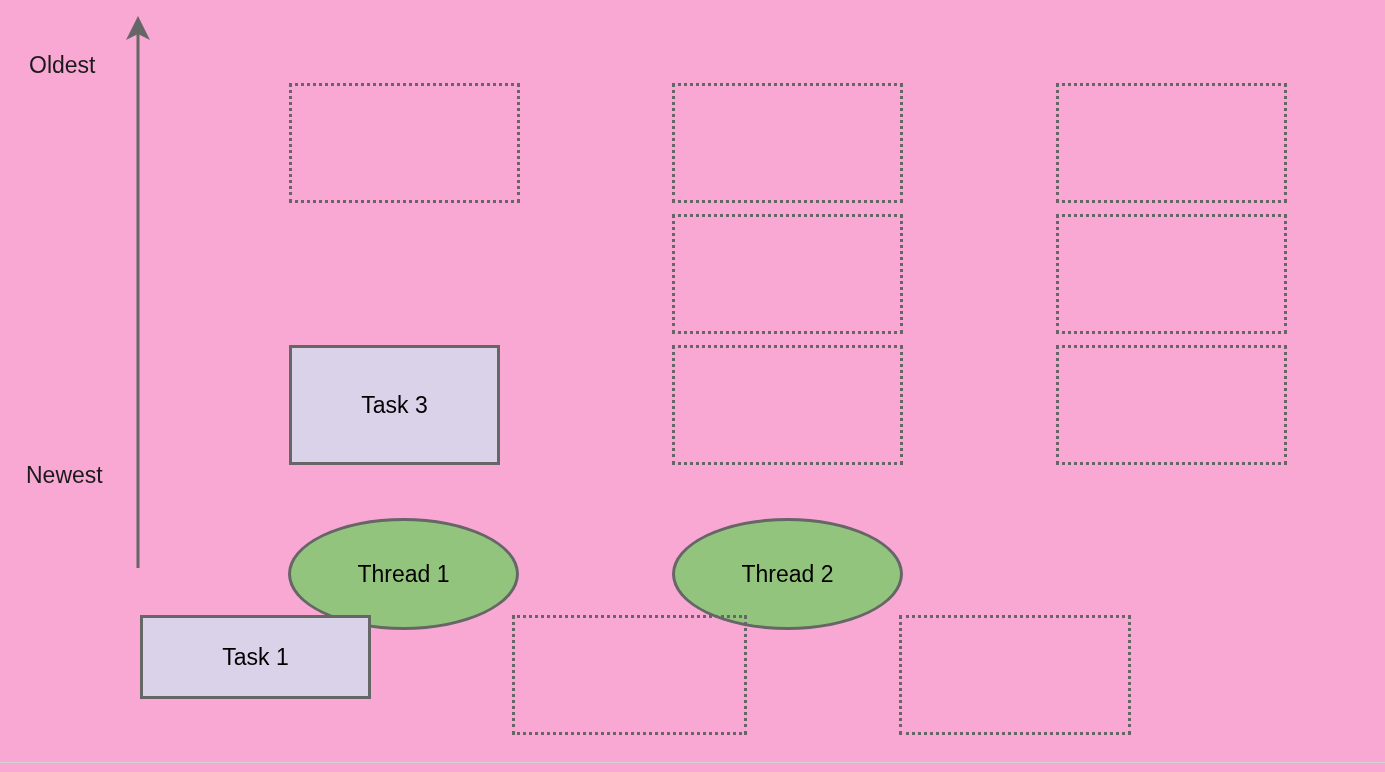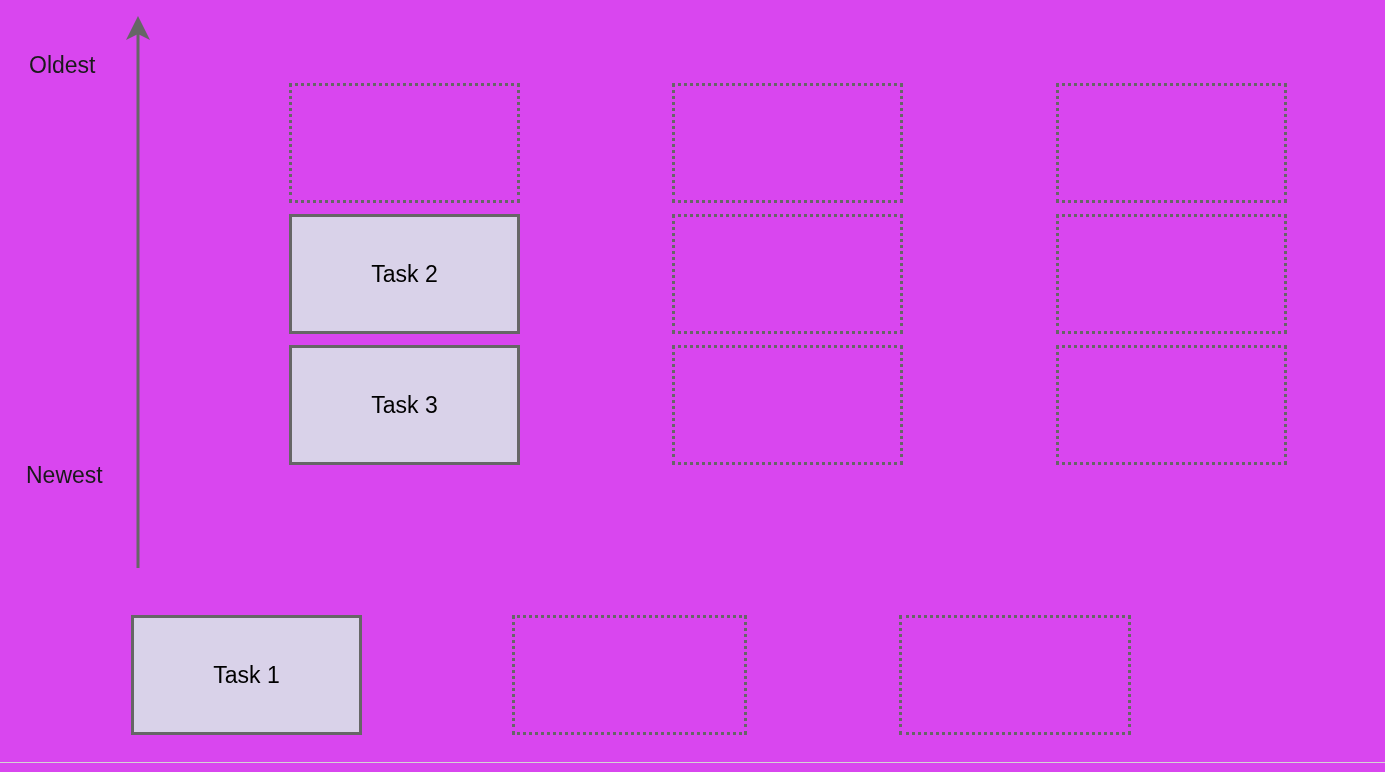--- a/index.html
+++ b/index.html
@@ -7,21 +7,21 @@
     padding: 0;
     background: #ffffff;
   }
   body {
     font-family: "Liberation Sans", sans-serif;
   }
   #canvas {
     position: relative;
     width: 1385px;
     height: 772px;
-    background: #d946ef;
+    background: #f9a8d4;
     overflow: hidden;
   }
 
   
   .axis-arrow {
     position: absolute;
     left: 120px;
     top: 12px;
     width: 40px;
     height: 560px;
@@ -95,33 +95,34 @@
     </defs>
     <line x1="18" y1="556" x2="18" y2="16" stroke="#666666" stroke-width="3" marker-end="url(#arrowhead)"></line>
   </svg>
 
   <div class="axis-label" id="label-oldest">Oldest</div>
 
   <div class="axis-label" id="label-newest">Newest</div>
 
   <div class="slot-box" style="left:289px; top:83px; width:231px; height:120px;"></div>
 
-  <div class="task-box" style="left:289px; top:214px; width:231px; height:120px;">Task 2</div>
 
-  <div class="task-box" style="left:289px; top:345px; width:231px; height:120px;">Task 3</div>
+  <div class="task-box" style="left:289px; top:345px; width:211px; height:120px;">Task 3</div>
 
+  <div class="thread-ellipse" style="left:288px; top:518px; width:231px; height:112px;">Thread 1</div>
 
-  <div class="task-box" style="left:131px; top:615px; width:231px; height:120px;">Task 1</div>
+  <div class="task-box" style="left:140px; top:615px; width:231px; height:84px;">Task 1</div>
 
   <div class="slot-box" style="left:672px; top:83px; width:231px; height:120px;"></div>
 
   <div class="slot-box" style="left:672px; top:214px; width:231px; height:120px;"></div>
 
   <div class="slot-box" style="left:672px; top:345px; width:231px; height:120px;"></div>
 
+  <div class="thread-ellipse" style="left:672px; top:518px; width:231px; height:112px;">Thread 2</div>
 
   <div class="slot-box" style="left:512px; top:615px; width:235px; height:120px;"></div>
 
   <div class="slot-box" style="left:1056px; top:83px; width:231px; height:120px;"></div>
 
   <div class="slot-box" style="left:1056px; top:214px; width:231px; height:120px;"></div>
 
   <div class="slot-box" style="left:1056px; top:345px; width:231px; height:120px;"></div>
 
 

